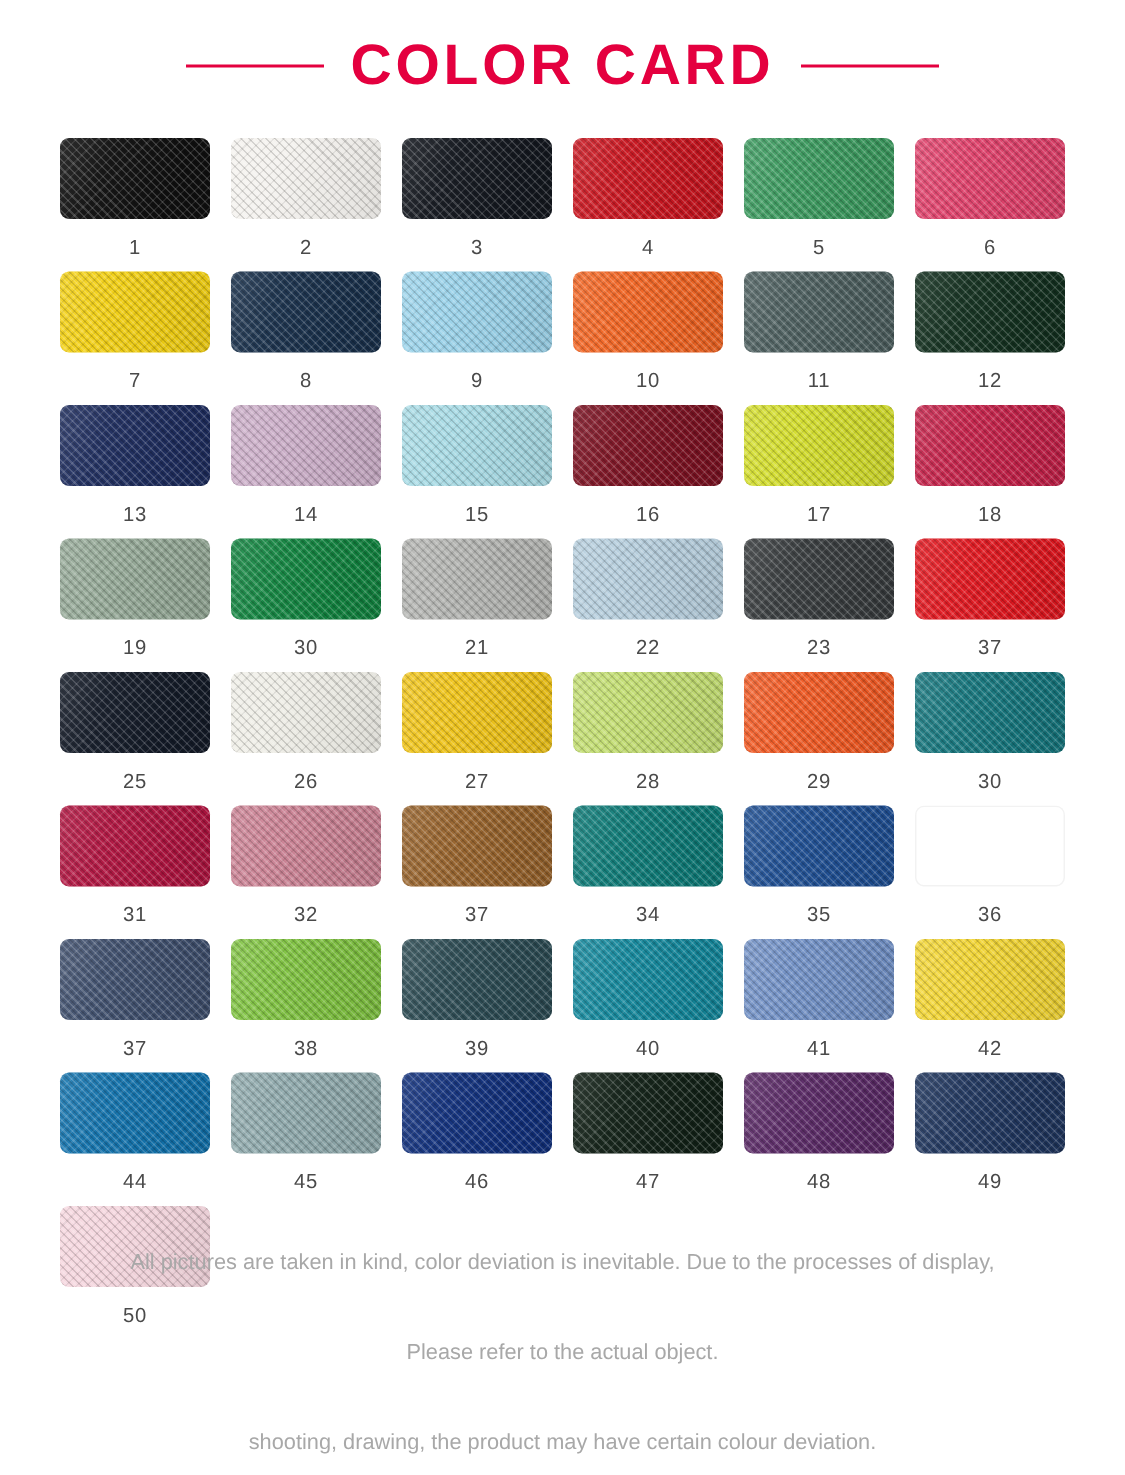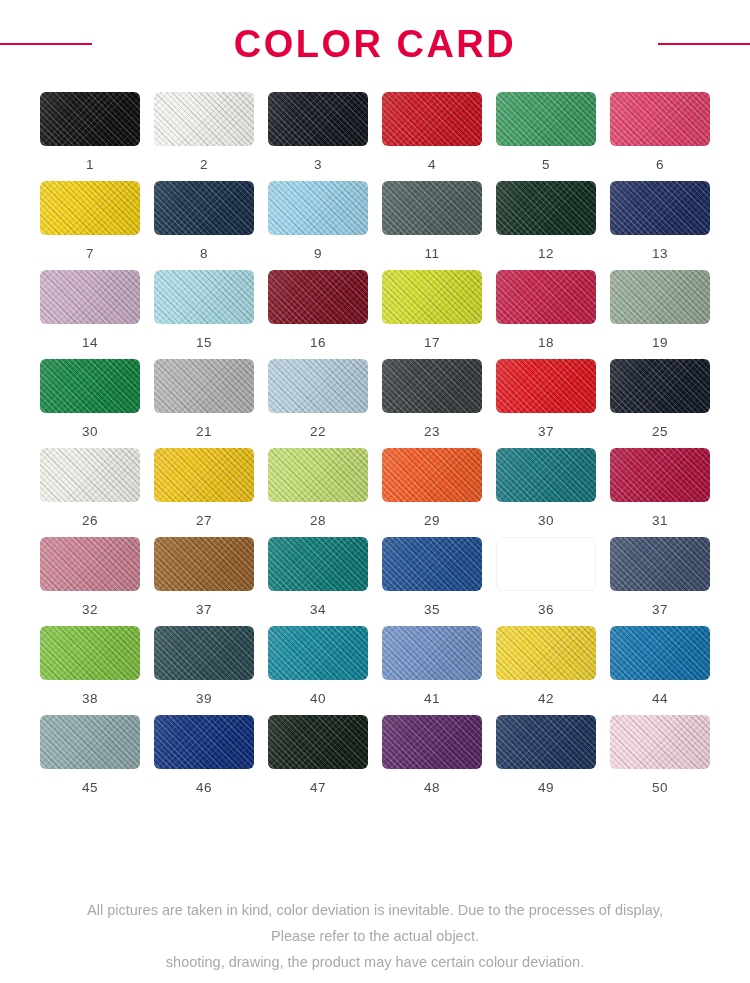--- a/index.html
+++ b/index.html
@@ -16,21 +16,21 @@
     position: relative;
     width: 750px;
     height: 983px;
     background: #ffffff;
   }
 
   
   .title-bar {
     display: flex;
     align-items: center;
-    justify-content: space-between;
+    justify-content: center;
     gap: 18px;
     padding-top: 10px;
     height: 78px;
   }
   .title-rule {
     width: 92px;
     height: 2px;
     background: #e4003f;
   }
   .title-text {
@@ -124,21 +124,21 @@
     position: absolute;
     left: 0;
     right: 0;
     bottom: 8px;
     text-align: center;
     color: #a8a8a8;
     font-size: 14.5px;
     line-height: 26px;
     padding: 0 24px;
   }
-  .footer div { white-space: nowrap; }
+  .footer div { white-space: nowrap; margin-top: 34px; }
 </style>
 </head>
 <body>
 
 <div class="page">
 
   <div class="title-bar">
     <span class="title-rule"></span>
     <span class="title-text">COLOR CARD</span>
     <span class="title-rule"></span>
@@ -175,20 +175,24 @@
       </div>
       <div class="cell">
         <div class="swatch" style="background: rgb(25, 48, 75);"></div>
         <div class="swatch-label">8</div>
       </div>
       <div class="cell">
         <div class="swatch" style="background: rgb(155, 211, 234);"></div>
         <div class="swatch-label">9</div>
       </div>
       <div class="cell">
+        <div class="swatch" style="background: rgb(242, 101, 35);"></div>
+        <div class="swatch-label">10</div>
+      </div>
+      <div class="cell">
         <div class="swatch" style="background: rgb(77, 95, 95);"></div>
         <div class="swatch-label">11</div>
       </div>
       <div class="cell">
         <div class="swatch" style="background: rgb(19, 48, 31);"></div>
         <div class="swatch-label">12</div>
       </div>
       <div class="cell">
         <div class="swatch" style="background: rgb(30, 45, 94);"></div>
         <div class="swatch-label">13</div>

